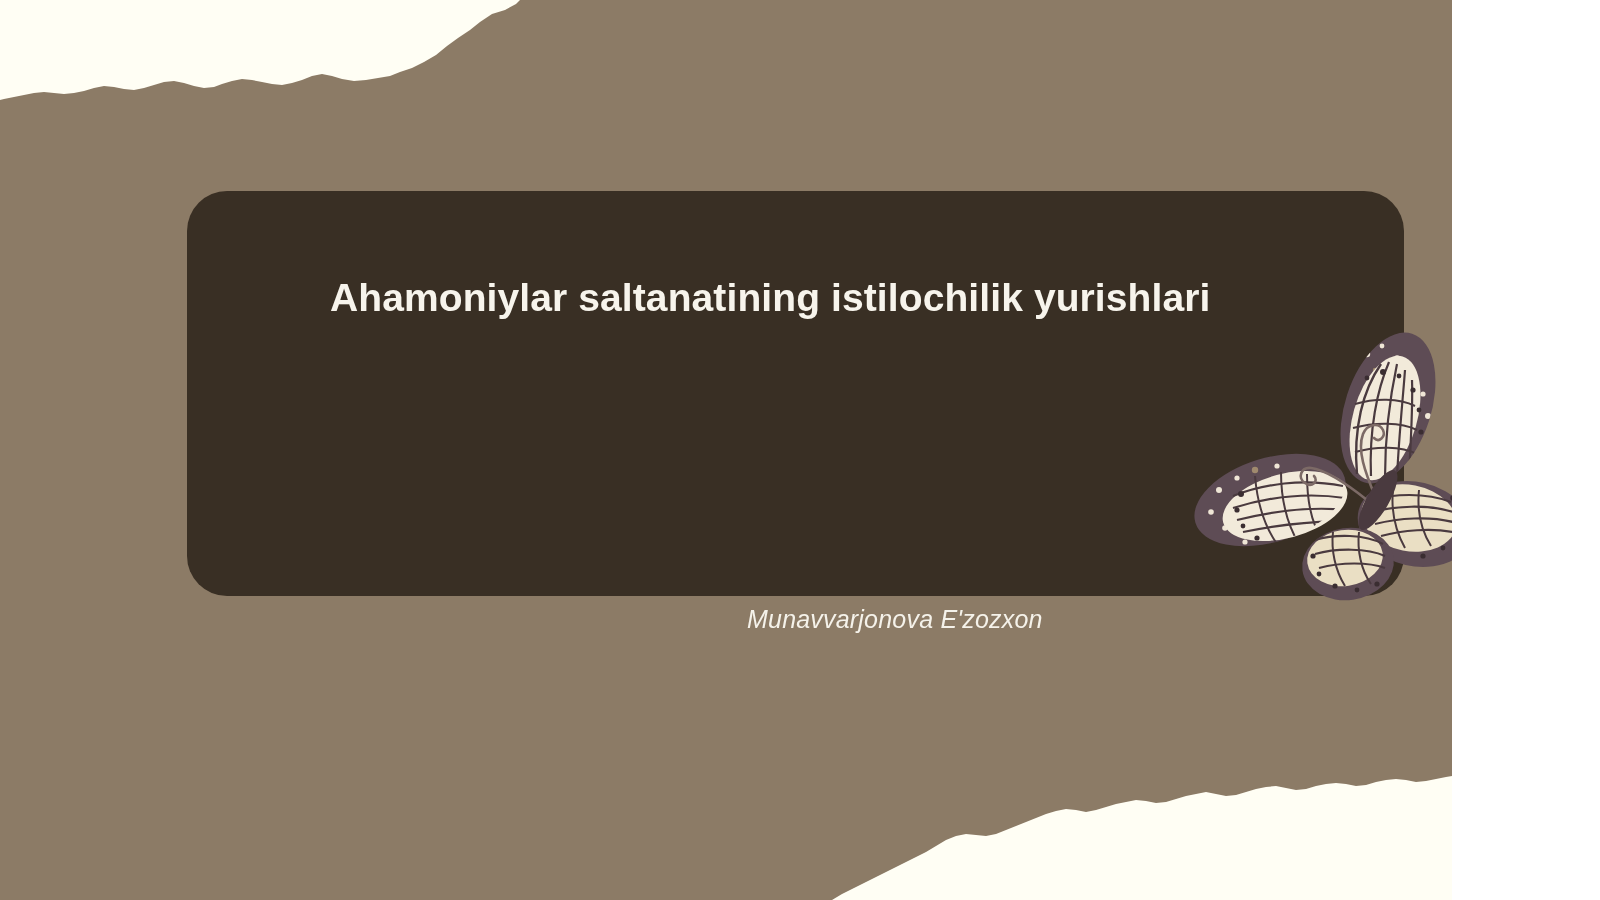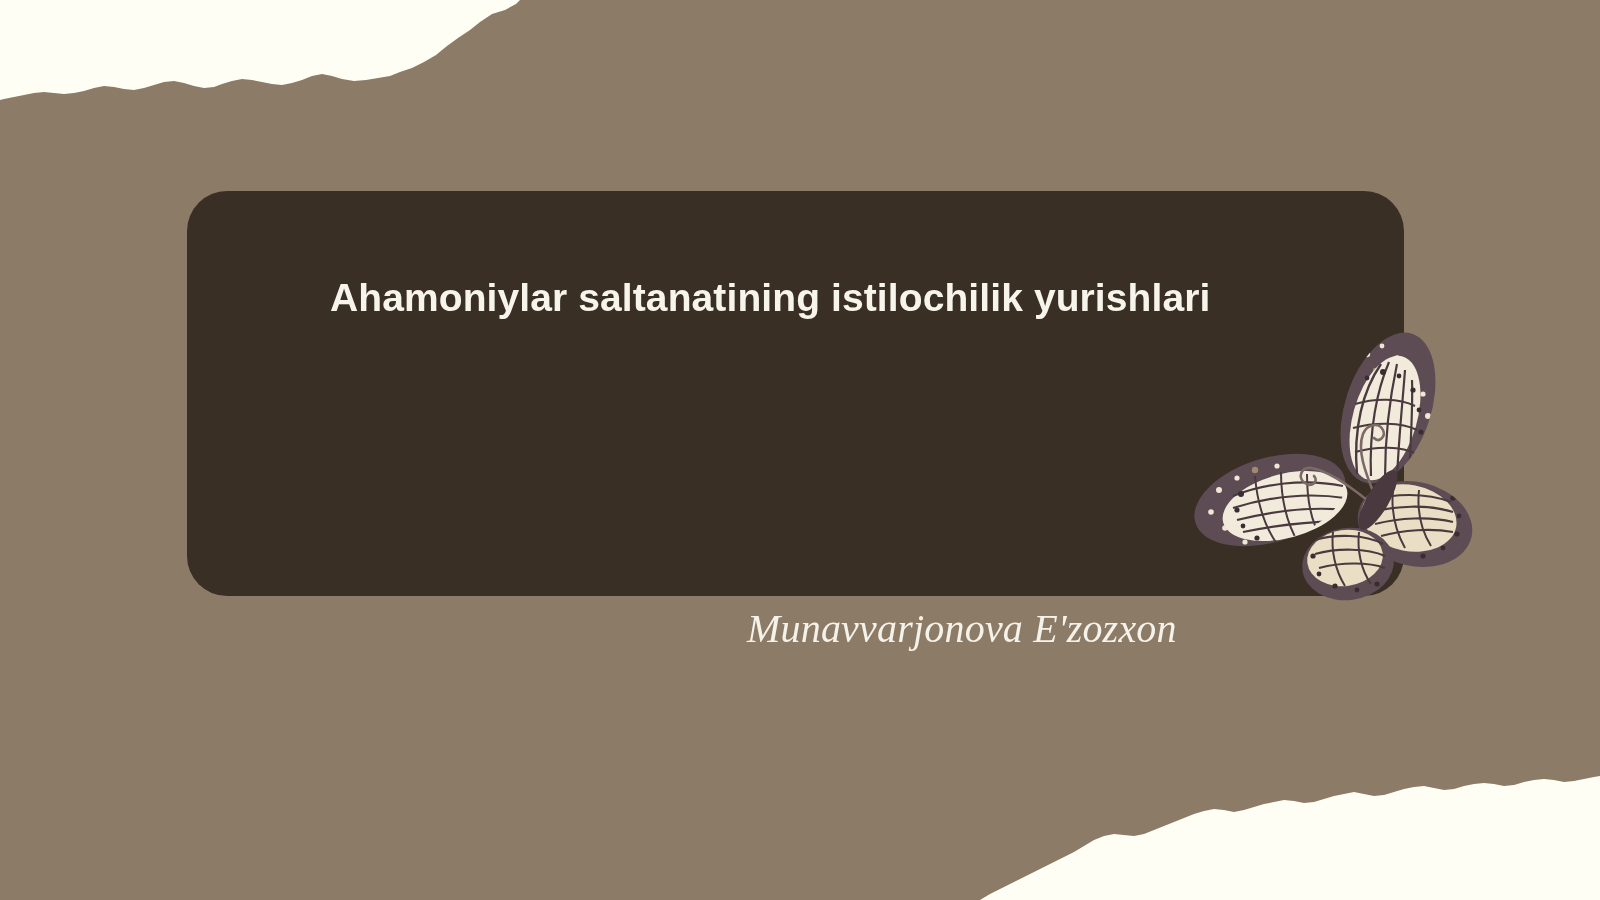--- a/index.html
+++ b/index.html
@@ -6,21 +6,21 @@
     margin: 0;
     padding: 0;
     background: #ffffff;
   }
   body {
     font-family: "Liberation Sans", sans-serif;
   }
 
   #slide {
     position: relative;
-    width: 1600px;
+    width: 1452px;
     height: 900px;
     overflow: hidden;
     background: #8C7B66;
   }
 
   
   .torn {
     position: absolute;
     pointer-events: none;
   }
@@ -62,24 +62,24 @@
     line-height: 1.25;
     white-space: nowrap;
   }
 
   
   #author-name {
     position: absolute;
     left: 747px;
     top: 605px;
     color: #F5F2EA;
-    font-family: Liberation Serif, serif;
+    font-family: Liberation Sans, sans-serif;
     font-style: italic;
     font-weight: normal;
-    font-size: 40px;
+    font-size: 25px;
     letter-spacing: 0.2px;
     white-space: nowrap;
   }
 
   
   #butterfly {
     position: absolute;
     left: 1185px;
     top: 328px;
     width: 290px;

